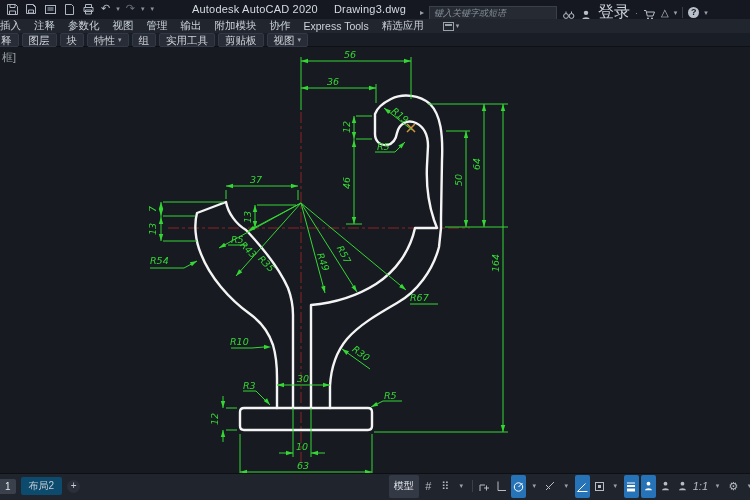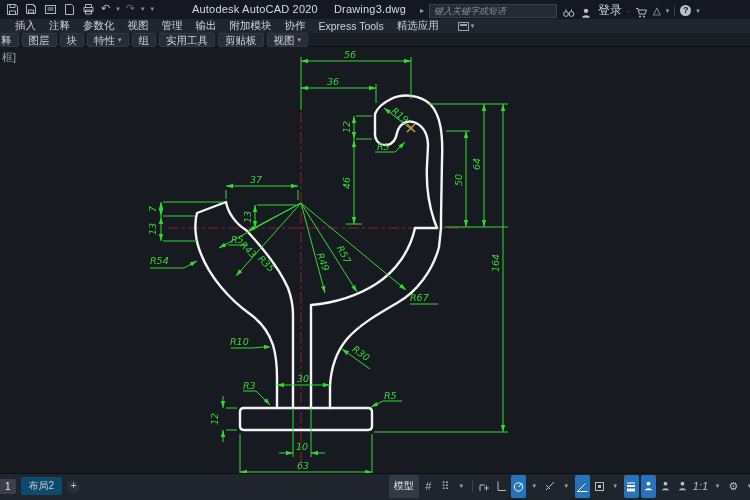--- a/index.html
+++ b/index.html
@@ -12,28 +12,28 @@
   .qat .ic{width:13px;height:13px;display:inline-block;color:#aeb6c0;}
   .qat .car{font-size:7px;color:#8d939c;}
   #apptitle{left:192px;top:3px;font-size:11px;color:#d6dbe2;letter-spacing:.2px;}
   #doctitle{margin-left:16px;color:#d6dbe2;}
   .tsearch{left:420px;top:2px;display:flex;align-items:center;gap:5px;position:absolute;}
   .flyout{color:#9aa1aa;font-size:8px;}
   #searchbox{width:118px;height:12px;background:#262b33;border:1px solid #3a4049;
      color:#c8cdd4;font-style:italic;font-size:9px;padding:0 4px;outline:none;}
   #searchbox::placeholder{color:#868d96;}
   .tico{color:#b9c0c9;width:13px;height:12px;}
-  .signin{font-size:12px;color:#ccd2da;}
+  .signin{font-size:16px;color:#ccd2da;}
   .helpc{width:11px;height:11px;border-radius:50%;background:#b9c0c9;color:#151820;
      font-size:9px;font-weight:bold;text-align:center;line-height:11px;}
   .tdiv{width:1px;height:11px;background:#3a4049;}
   .dash{color:#8d939c;font-size:9px;}
   
   #ribbontabs{top:19px;left:0;width:750px;height:14px;background:#20252e;
-     display:flex;align-items:center;gap:13px;padding-left:15px;box-sizing:border-box;
+     display:flex;align-items:center;gap:13px;box-sizing:border-box;
      font-size:10.5px;color:#ccd2da;white-space:nowrap;}
   #ribbontabs .rtab{cursor:default;}
   .wsico{display:inline-flex;align-items:center;gap:2px;margin-left:6px;color:#9aa1aa;}
   #panelrow{top:33px;left:0;width:750px;height:14px;background:#191d25;
      display:flex;align-items:center;gap:3px;font-size:10.5px;color:#cfd4da;
      border-bottom:1px solid #0e1013;box-sizing:border-box;}
   .chip{background:#272c36;border:1px solid #323845;border-radius:2px;
      padding:0 6px;height:12px;line-height:12px;display:inline-flex;gap:3px;align-items:center;}
   .chip.clip{margin-left:-6px;}
   .car{font-size:7px;color:#9aa1aa;}

